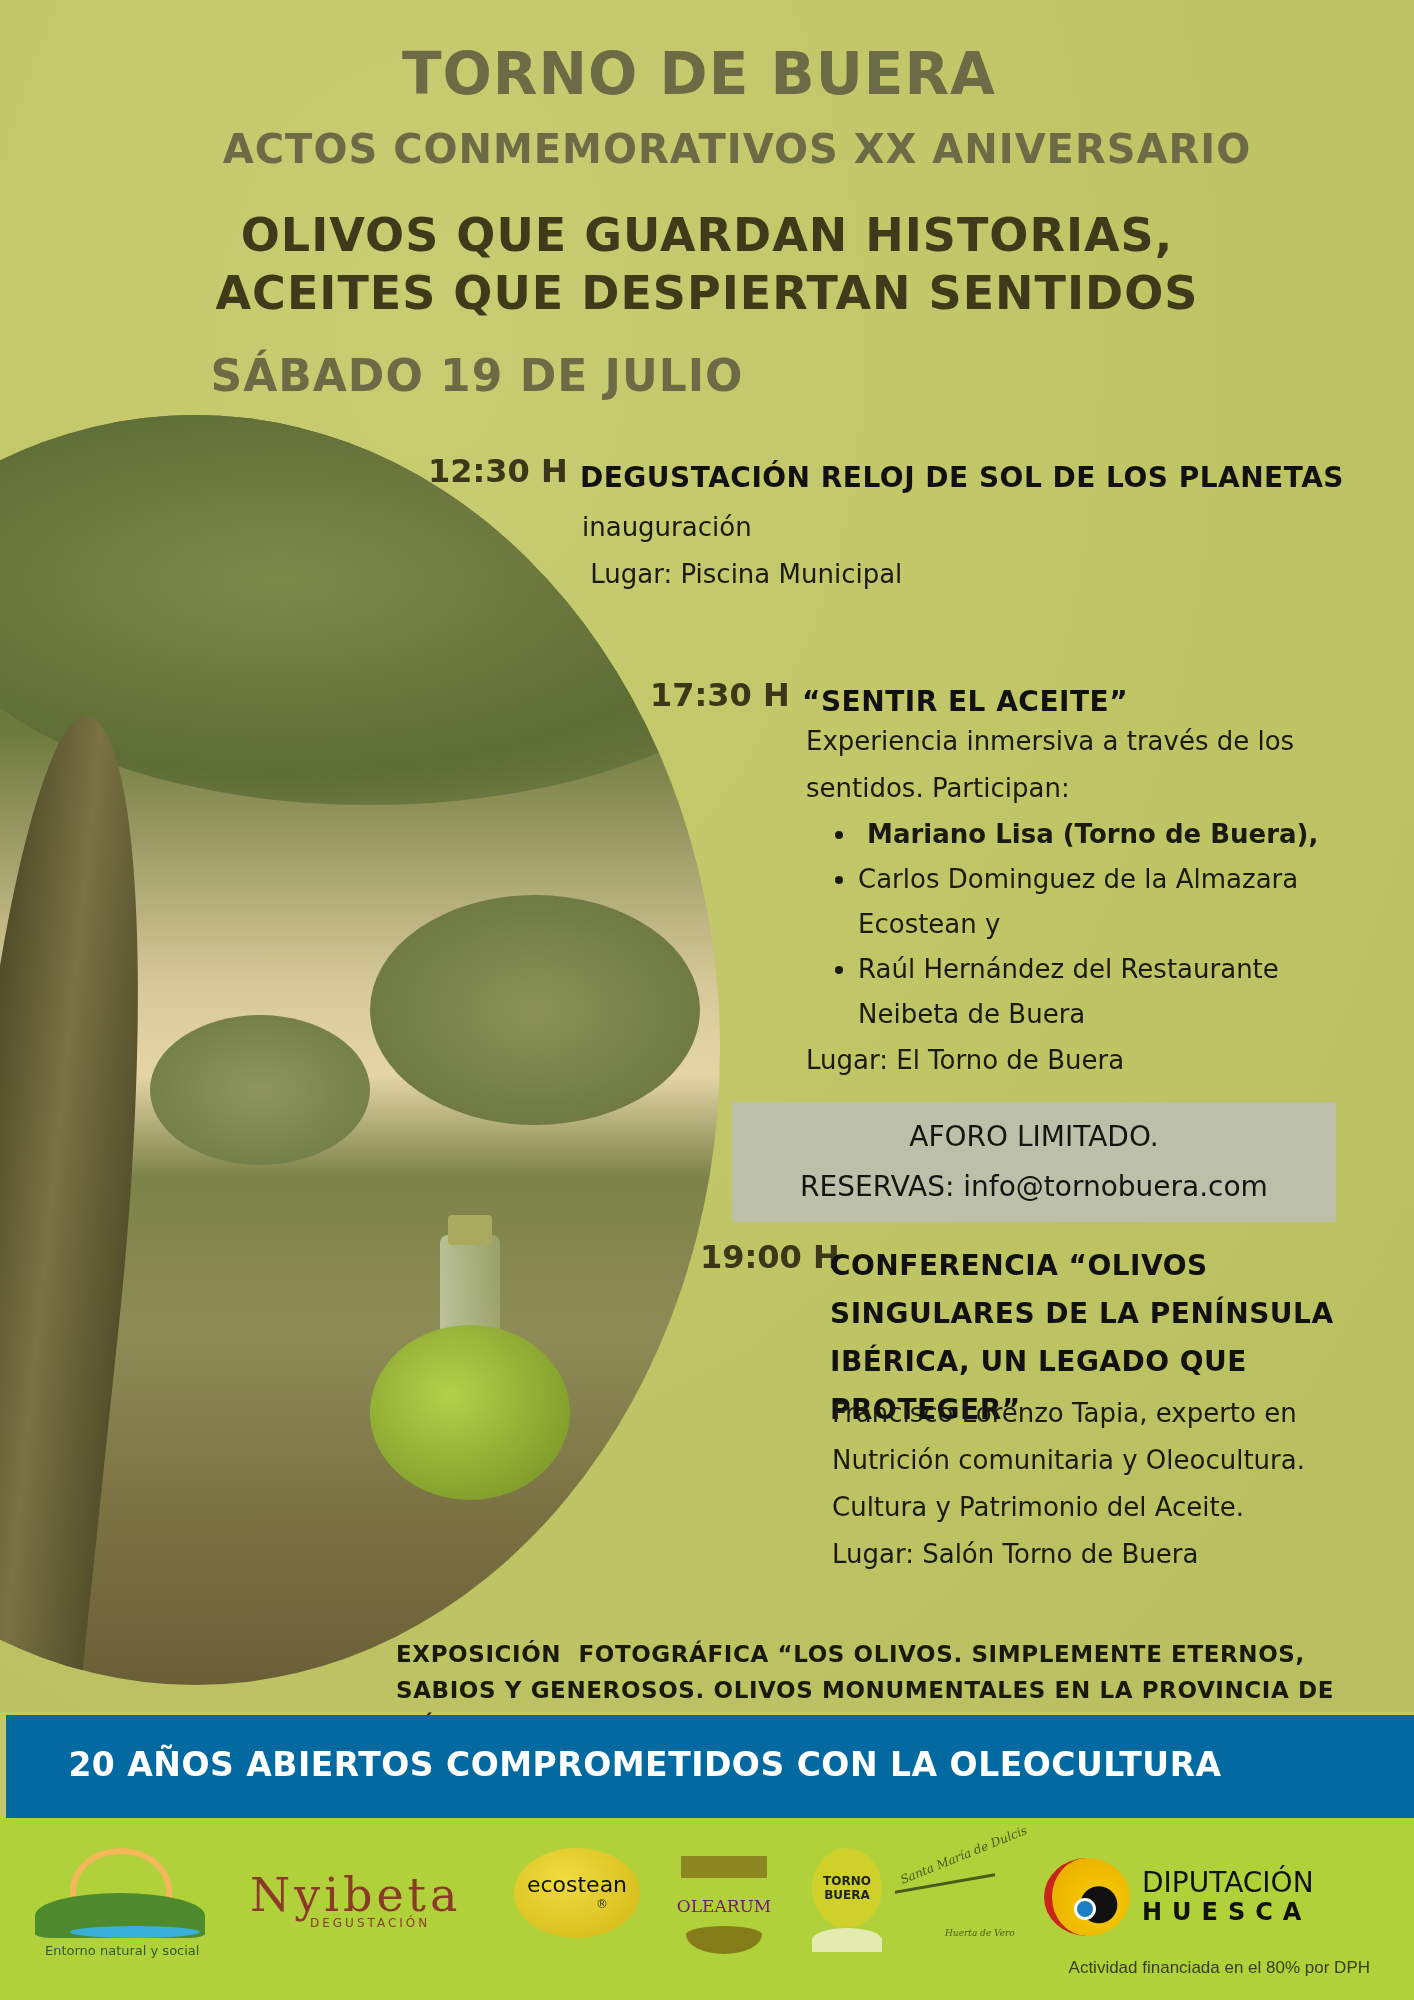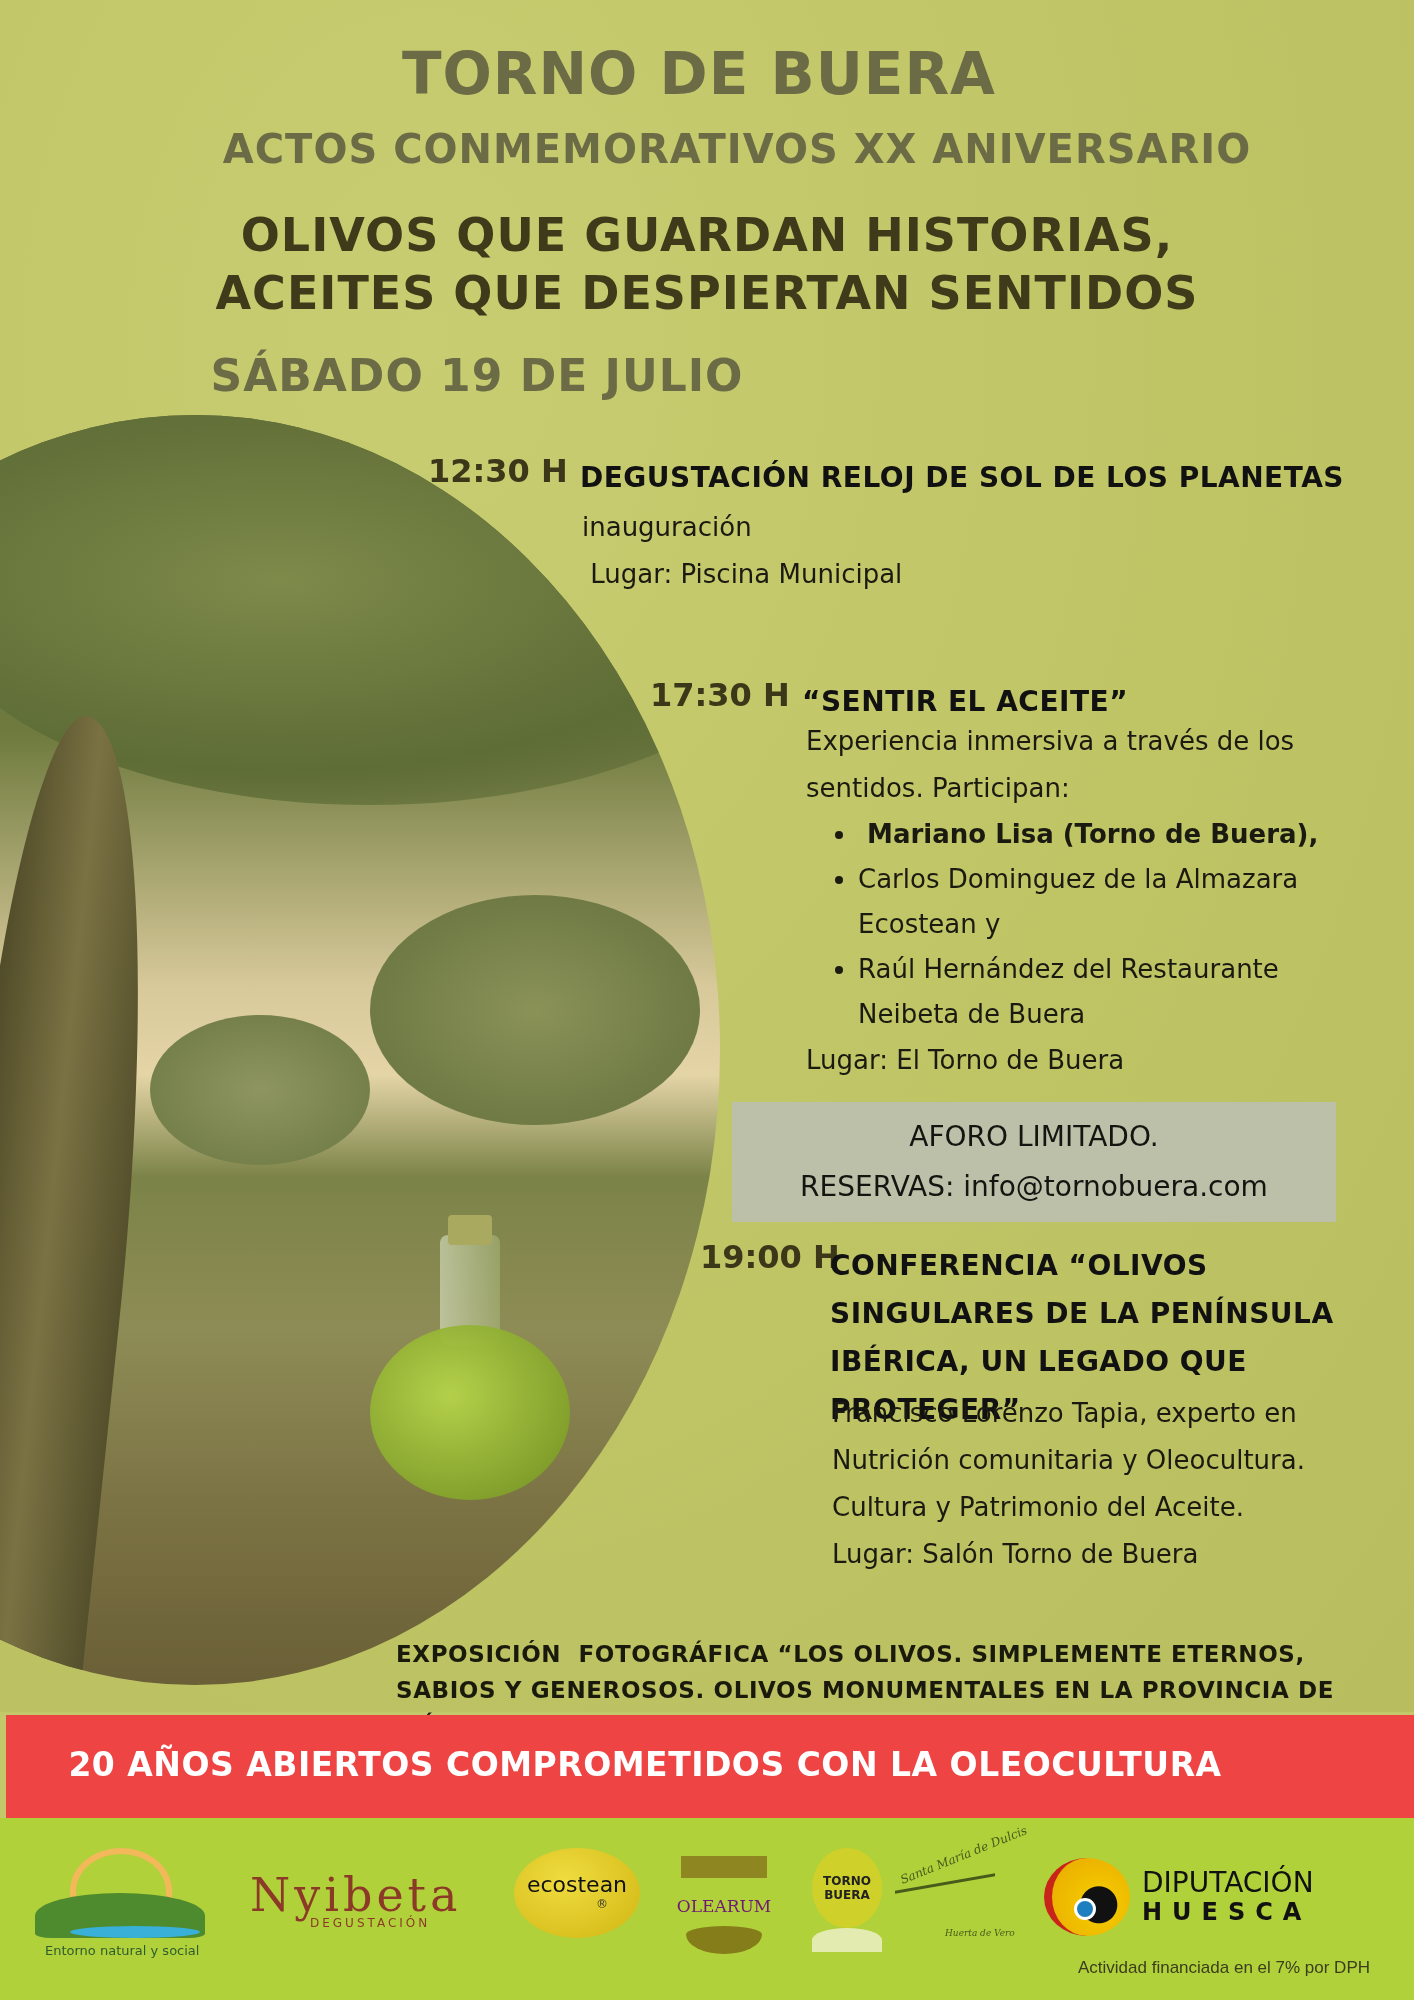--- a/index.html
+++ b/index.html
@@ -39,21 +39,21 @@
   .body-text li { line-height:45px; }
 
   .box { position:absolute; left:732px; top:1102px; width:604px; height:120px; background:#bdc0a8;
     text-align:center; font-family:"DejaVu Sans", sans-serif; font-size:28px; color:#141410; }
   .box div { line-height:50px; }
   .box .l1 { margin-top:10px; }
 
   .expo { position:absolute; left:396px; top:1636px; width:950px; font-family:"DejaVu Sans", sans-serif;
     font-weight:bold; font-size:23px; line-height:36px; color:#1a1a0c; letter-spacing:.6px; }
 
-  .banner { position:absolute; left:6px; top:1715px; width:1408px; height:103px; background:#ef4444; }
+  .banner { position:absolute; left:6px; top:1715px; width:1408px; height:103px; background:#0369a1; }
   .banner span { position:absolute; left:0; right:0; top:30px; text-align:center; font-family:"DejaVu Sans", sans-serif;
     font-weight:bold; font-size:33px; color:#ffffff; letter-spacing:.5px; margin-left:-130px; }
 
   .footer { position:absolute; left:0; top:1818px; width:1414px; height:182px; background:#b0d13a; }
   .logo { position:absolute; font-family:"DejaVu Sans", sans-serif; }
   .l-entorno { left:30px; top:30px; width:180px; height:120px; }
   .l-entorno .sun { position:absolute; left:40px; top:0; width:90px; height:80px; border:6px solid #f2b85a; border-bottom:none; border-radius:50% 50% 0 0; }
   .l-entorno .hill { position:absolute; left:5px; top:45px; width:170px; height:45px; background:#4e8a2e; border-radius:50% 50% 10% 10%; }
   .l-entorno .water { position:absolute; left:40px; top:78px; width:130px; height:12px; background:#38b0d8; border-radius:50%; }
   .l-entorno .txt { position:absolute; left:15px; top:95px; font-size:13px; color:#2f5c2e; white-space:nowrap; }
@@ -185,14 +185,14 @@
     <div class="t">Santa María de Dulcis</div>
     <div class="m"></div>
     <div class="b">Huerta de Vero</div>
   </div>
   <div class="logo l-dph">
     <div class="ic"></div>
     <div class="eye"></div>
     <div class="t1">DIPUTACIÓN</div>
     <div class="t2">HUESCA</div>
   </div>
-  <div class="funding">Actividad financiada en el 7% por DPH</div>
+  <div class="funding">Actividad financiada en el 80% por DPH</div>
 </div>
 
 </body></html>

